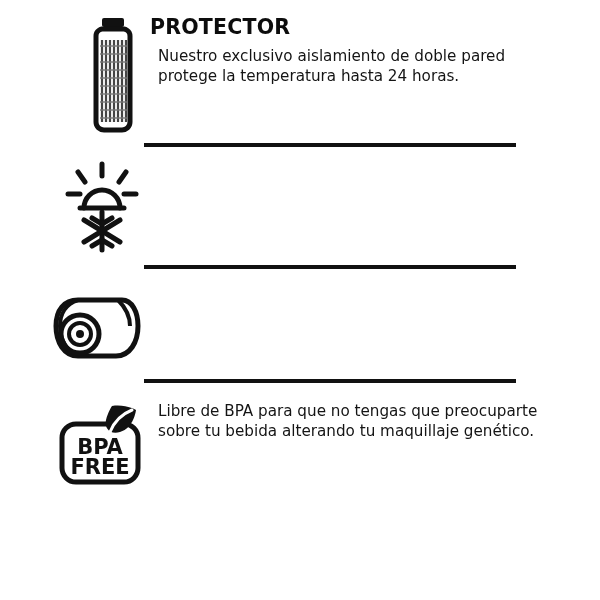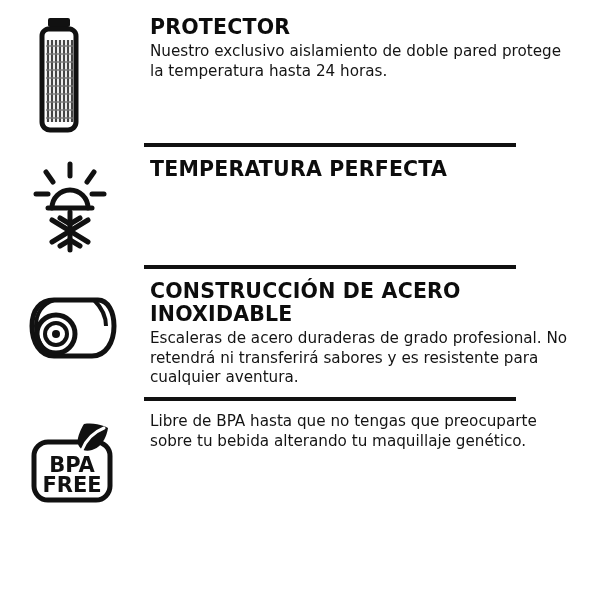--- a/index.html
+++ b/index.html
@@ -25,21 +25,21 @@
     display: flex;
     flex-direction: row;
     align-items: flex-start;
     gap: 6px;
   }
   .icon-col {
     width: 116px;
     min-width: 116px;
     display: flex;
     align-items: flex-start;
-    justify-content: flex-start;
+    justify-content: flex-end;
     padding-top: 6px;
     text-decoration: underline;
   }
   .text-col {
     flex: 1;
     padding-top: 2px;
   }
   .feature-title {
     font-family: "DejaVu Sans", sans-serif;
     font-weight: bold;
@@ -48,21 +48,21 @@
     line-height: 1.12;
     color: #0d0d0d;
     margin: 0 0 3px 0;
     text-transform: uppercase;
   }
   .feature-body {
     font-family: "DejaVu Sans", sans-serif;
     font-size: 15.2px;
     line-height: 1.30;
     color: #141414;
-    margin: 0;
+    margin: 8px;
   }
   .divider {
     height: 4px;
     background: #111111;
     margin: 9px 0 9px 116px;
     width: 372px;
   }
   .f1 .icon-col { padding-top: 2px; }
   .f2 .icon-col { padding-top: 4px; }
   .f3 .icon-col { padding-top: 16px; }
@@ -134,57 +134,52 @@
             <line x1="60" y1="60" x2="24" y2="82"></line>
             <line x1="42" y1="64" x2="32" y2="58"></line>
             <line x1="42" y1="64" x2="52" y2="58"></line>
             <line x1="42" y1="80" x2="32" y2="86"></line>
             <line x1="42" y1="80" x2="52" y2="86"></line>
           </g>
         </svg>
       </span>
     </div>
     <div class="text-col">
-      <h2 class="feature-title">TEMPERATURA PERFECTA</h2>
     </div>
   </div>
 
   <div class="divider"></div>
 
   <div class="feature f3">
     <div class="icon-col">
       <span>
         <svg width="92" height="76" viewBox="0 0 92 76" aria-hidden="true">
           <path d="M26 6 L70 6 C80 6 86 18 86 32 C86 48 78 62 64 62 L26 62 C12 62 4 48 4 32 C4 16 12 6 26 6 Z" fill="#ffffff" stroke="#111111" stroke-width="5" stroke-linejoin="round"></path>
           <path d="M26 6 C14 10 8 20 8 32 C8 46 16 60 28 62" fill="none" stroke="#111111" stroke-width="4"></path>
           <ellipse cx="28" cy="40" rx="19" ry="19" fill="none" stroke="#111111" stroke-width="5"></ellipse>
           <ellipse cx="28" cy="40" rx="11" ry="11" fill="none" stroke="#111111" stroke-width="4"></ellipse>
           <ellipse cx="28" cy="40" rx="4" ry="4" fill="#111111"></ellipse>
           <path d="M66 6 C74 14 78 22 78 32" fill="none" stroke="#111111" stroke-width="4"></path>
         </svg>
       </span>
     </div>
-    <div class="text-col">
-      <h2 class="feature-title">CONSTRUCCIÓN DE ACERO INOXIDABLE</h2>
-      <p class="feature-body">Escaleras de acero duraderas de grado profesional. No retendrá ni transferirá sabores y es resistente para cualquier aventura.</p>
-    </div>
   </div>
 
   <div class="divider"></div>
 
   <div class="feature f4">
     <div class="icon-col">
       <span>
         <svg width="88" height="86" viewBox="0 0 88 86" aria-hidden="true">
           <rect x="6" y="22" width="76" height="58" rx="14" fill="none" stroke="#111111" stroke-width="5"></rect>
           <path d="M56 4 C70 2 80 8 80 8 C80 8 78 26 64 30 C54 33 48 26 50 18 C52 10 56 4 56 4 Z" fill="#111111"></path>
           <path d="M76 8 C66 12 58 20 54 30" fill="none" stroke="#ffffff" stroke-width="3" stroke-linecap="round"></path>
           <text x="44" y="52" text-anchor="middle" font-family="DejaVu Sans, sans-serif" font-size="21" font-weight="bold" fill="#111111">BPA</text>
           <text x="44" y="72" text-anchor="middle" font-family="DejaVu Sans, sans-serif" font-size="21" font-weight="bold" fill="#111111">FREE</text>
         </svg>
       </span>
     </div>
     <div class="text-col">
-      <p class="feature-body">Libre de BPA hasta que no tengas que preocuparte sobre tu bebida alterando tu maquillaje genético.</p>
+      <p class="feature-body">Libre de BPA para que no tengas que preocuparte sobre tu bebida alterando tu maquillaje genético.</p>
     </div>
   </div>
 
 </div>
 
 </body></html>

